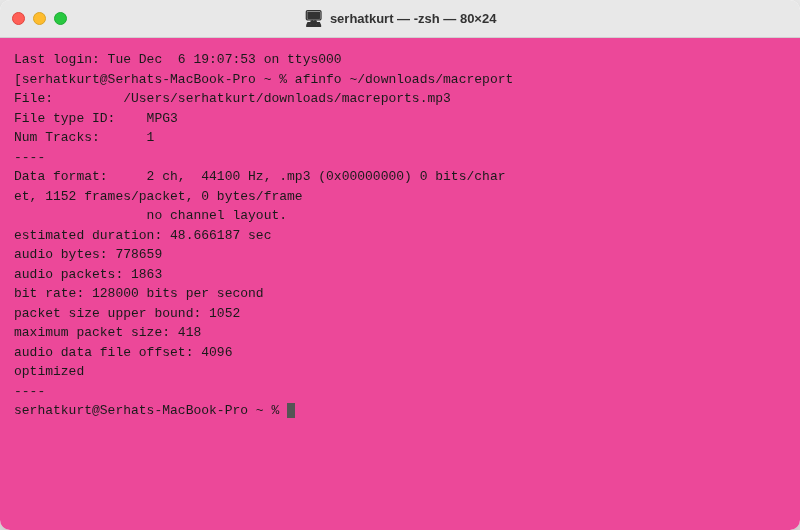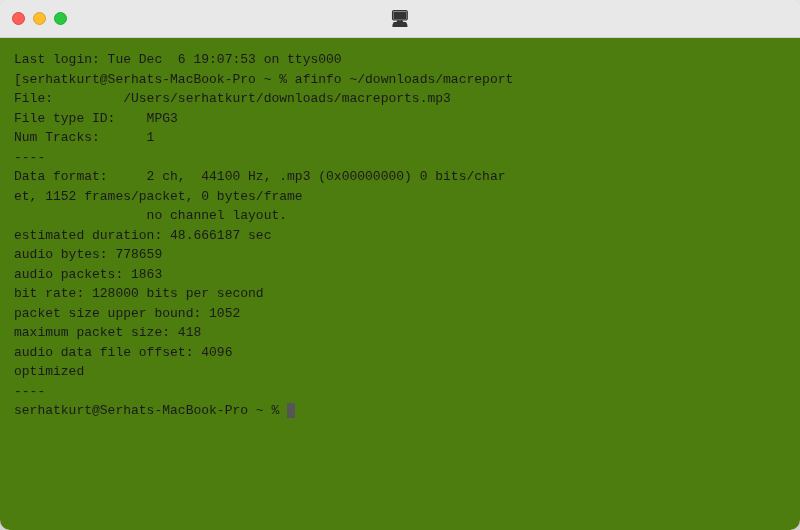--- a/index.html
+++ b/index.html
@@ -79,21 +79,21 @@
       font-size: 13px;
       font-weight: 600;
       color: #333;
     }
 
     .title-icon {
       font-size: 16px;
     }
 
     .terminal-body {
-      background: #4d7c0f;
+      background: #ec4899;
       flex: 1;
       padding: 12px 14px;
       font-family: 'Menlo', 'Monaco', 'Courier New', monospace;
       font-size: 13px;
       line-height: 1.5;
       color: #1a1a1a;
       overflow: hidden;
       white-space: pre;
     }
 
@@ -116,20 +116,21 @@
 
 <div class="window">
   <div class="title-bar">
     <div class="traffic-lights">
       <span class="traffic-light close"></span>
       <span class="traffic-light minimize"></span>
       <span class="traffic-light maximize"></span>
     </div>
     <div class="title-text">
       <span class="title-icon">🖥</span>
+      <span>serhatkurt — -zsh — 80×24</span>
     </div>
   </div>
   <div class="terminal-body" id="terminal-content">Last login: Tue Dec  6 19:07:53 on ttys000
 [serhatkurt@Serhats-MacBook-Pro ~ % afinfo ~/downloads/macreport
 File:         /Users/serhatkurt/downloads/macreports.mp3
 File type ID:    MPG3
 Num Tracks:      1
 ----
 Data format:     2 ch,  44100 Hz, .mp3 (0x00000000) 0 bits/char
 et, 1152 frames/packet, 0 bytes/frame

